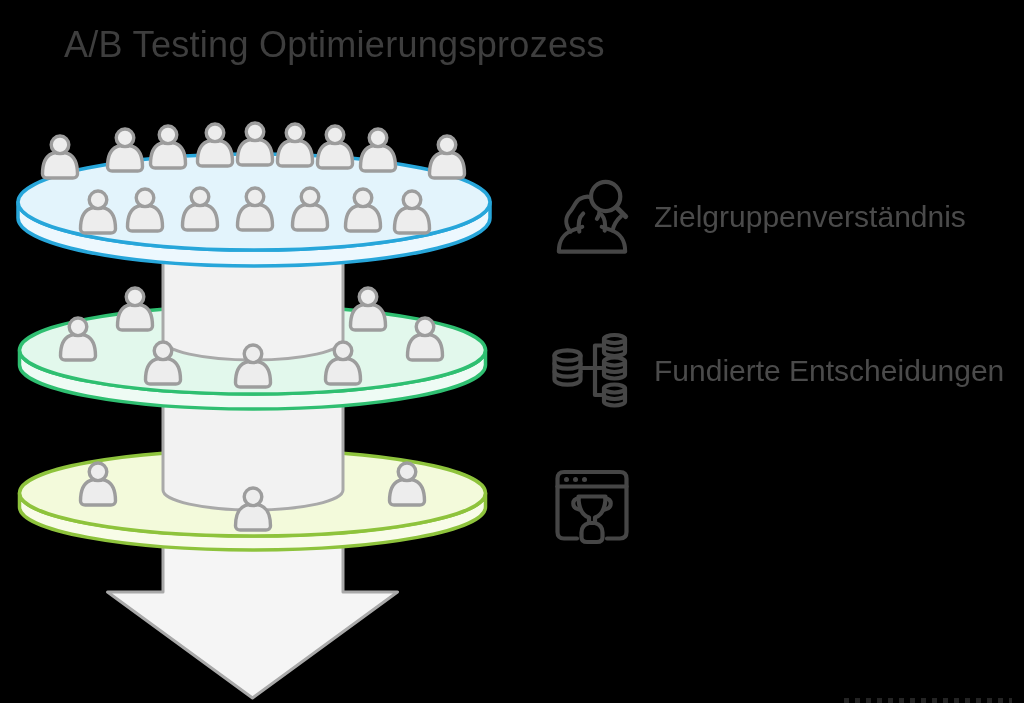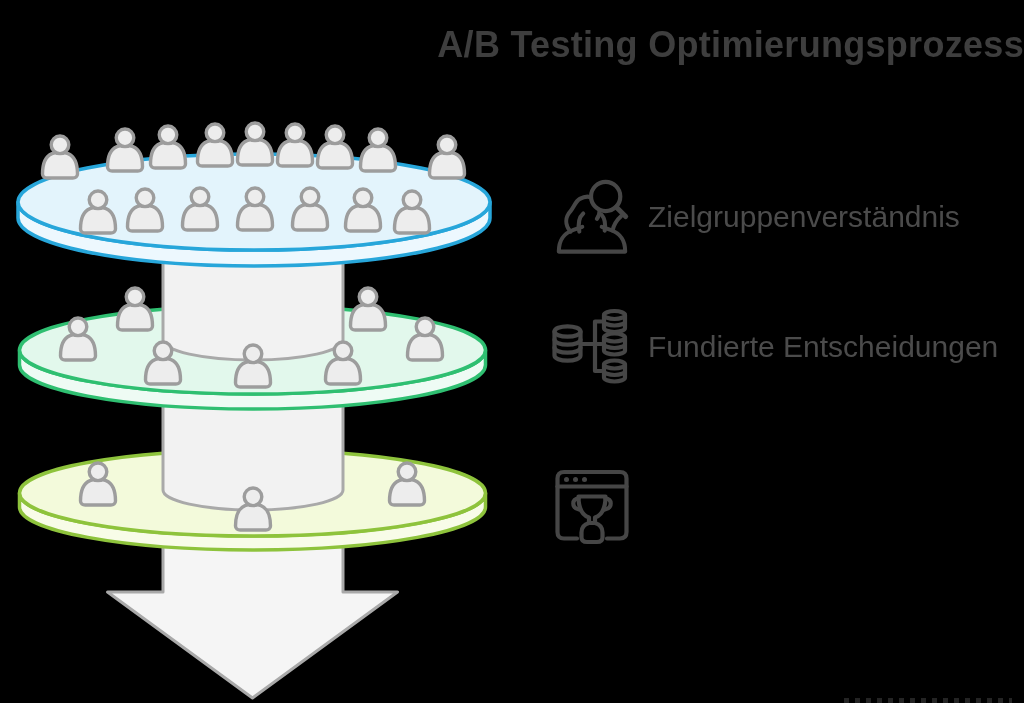--- a/index.html
+++ b/index.html
@@ -7,26 +7,26 @@
   }
   html,body{margin:0;padding:0;}
   body{
     width:1024px;height:703px;position:relative;overflow:hidden;
     background:var(--bg);
     font-family:"Liberation Sans", sans-serif;
   }
   .stage{position:absolute;inset:0;}
   .title{
     position:absolute;top:24px;left:64px;width:960px;
-    text-align:right;font-size:36px;font-weight:700;color:var(--title);
+    text-align:left;font-size:36px;font-weight:400;color:var(--title);
     letter-spacing:.3px;white-space:nowrap;
   }
   #funnel-svg{position:absolute;left:0;top:0;}
   .item{
-    position:absolute;left:552px;display:flex;align-items:center;gap:16px;height:82px;
+    position:absolute;left:552px;display:flex;align-items:center;gap:22px;height:82px;
   }
   .item .ic{width:80px;height:80px;flex:none;}
   .item .ic svg{width:80px;height:80px;display:block;}
   .item .label{
     font-size:30px;color:var(--text);white-space:nowrap;padding-top:4px;
   }
   .ic path,.ic ellipse,.ic circle.ring{
     fill:none;stroke:var(--icon);stroke-width:4.2;
     stroke-linecap:round;stroke-linejoin:round;
   }
@@ -181,21 +181,21 @@
         <path d="M54,56 C55,49 54.5,44 51,40"></path>
         <path d="M62,56 C63.5,49 66.5,45 71,41"></path>
         <path d="M7,77.5 C7,64 13,58.5 22,55.2 L31,52.2 M51,52.2 L60,55.2 C69,58.5 75,64 75,77.5 L7,77.5"></path>
         <circle class="glass" cx="55" cy="21" r="15"></circle>
         <path class="handle" d="M66,32 L75.5,41.5"></path>
       </svg>
     </span>
     <span class="label">Zielgruppenverständnis</span>
   </div>
 
-  <div class="item" style="top:304px">
+  <div class="item" style="top:328px">
     <span class="ic">
       <svg viewBox="0 0 80 80">
         <ellipse cx="15.5" cy="26.5" rx="13" ry="5.2"></ellipse>
         <path d="M2.5,26.5 L2.5,50.5 A13,5.2 0 0 0 28.5,50.5 L28.5,26.5"></path>
         <path d="M2.5,34.5 A13,5.2 0 0 0 28.5,34.5"></path>
         <path d="M2.5,42.5 A13,5.2 0 0 0 28.5,42.5"></path>
         <path d="M28.5,39 L49.5,39 M43,16.5 L43,66 M43,16.5 L49.5,16.5 M43,66 L49.5,66"></path>
         <ellipse cx="62.5" cy="10" rx="10.5" ry="4"></ellipse>
         <path d="M52,10 L52,23 A10.5,4 0 0 0 73,23 L73,10 M52,16.5 A10.5,4 0 0 0 73,16.5"></path>
         <ellipse cx="62.5" cy="32.5" rx="10.5" ry="4"></ellipse>

